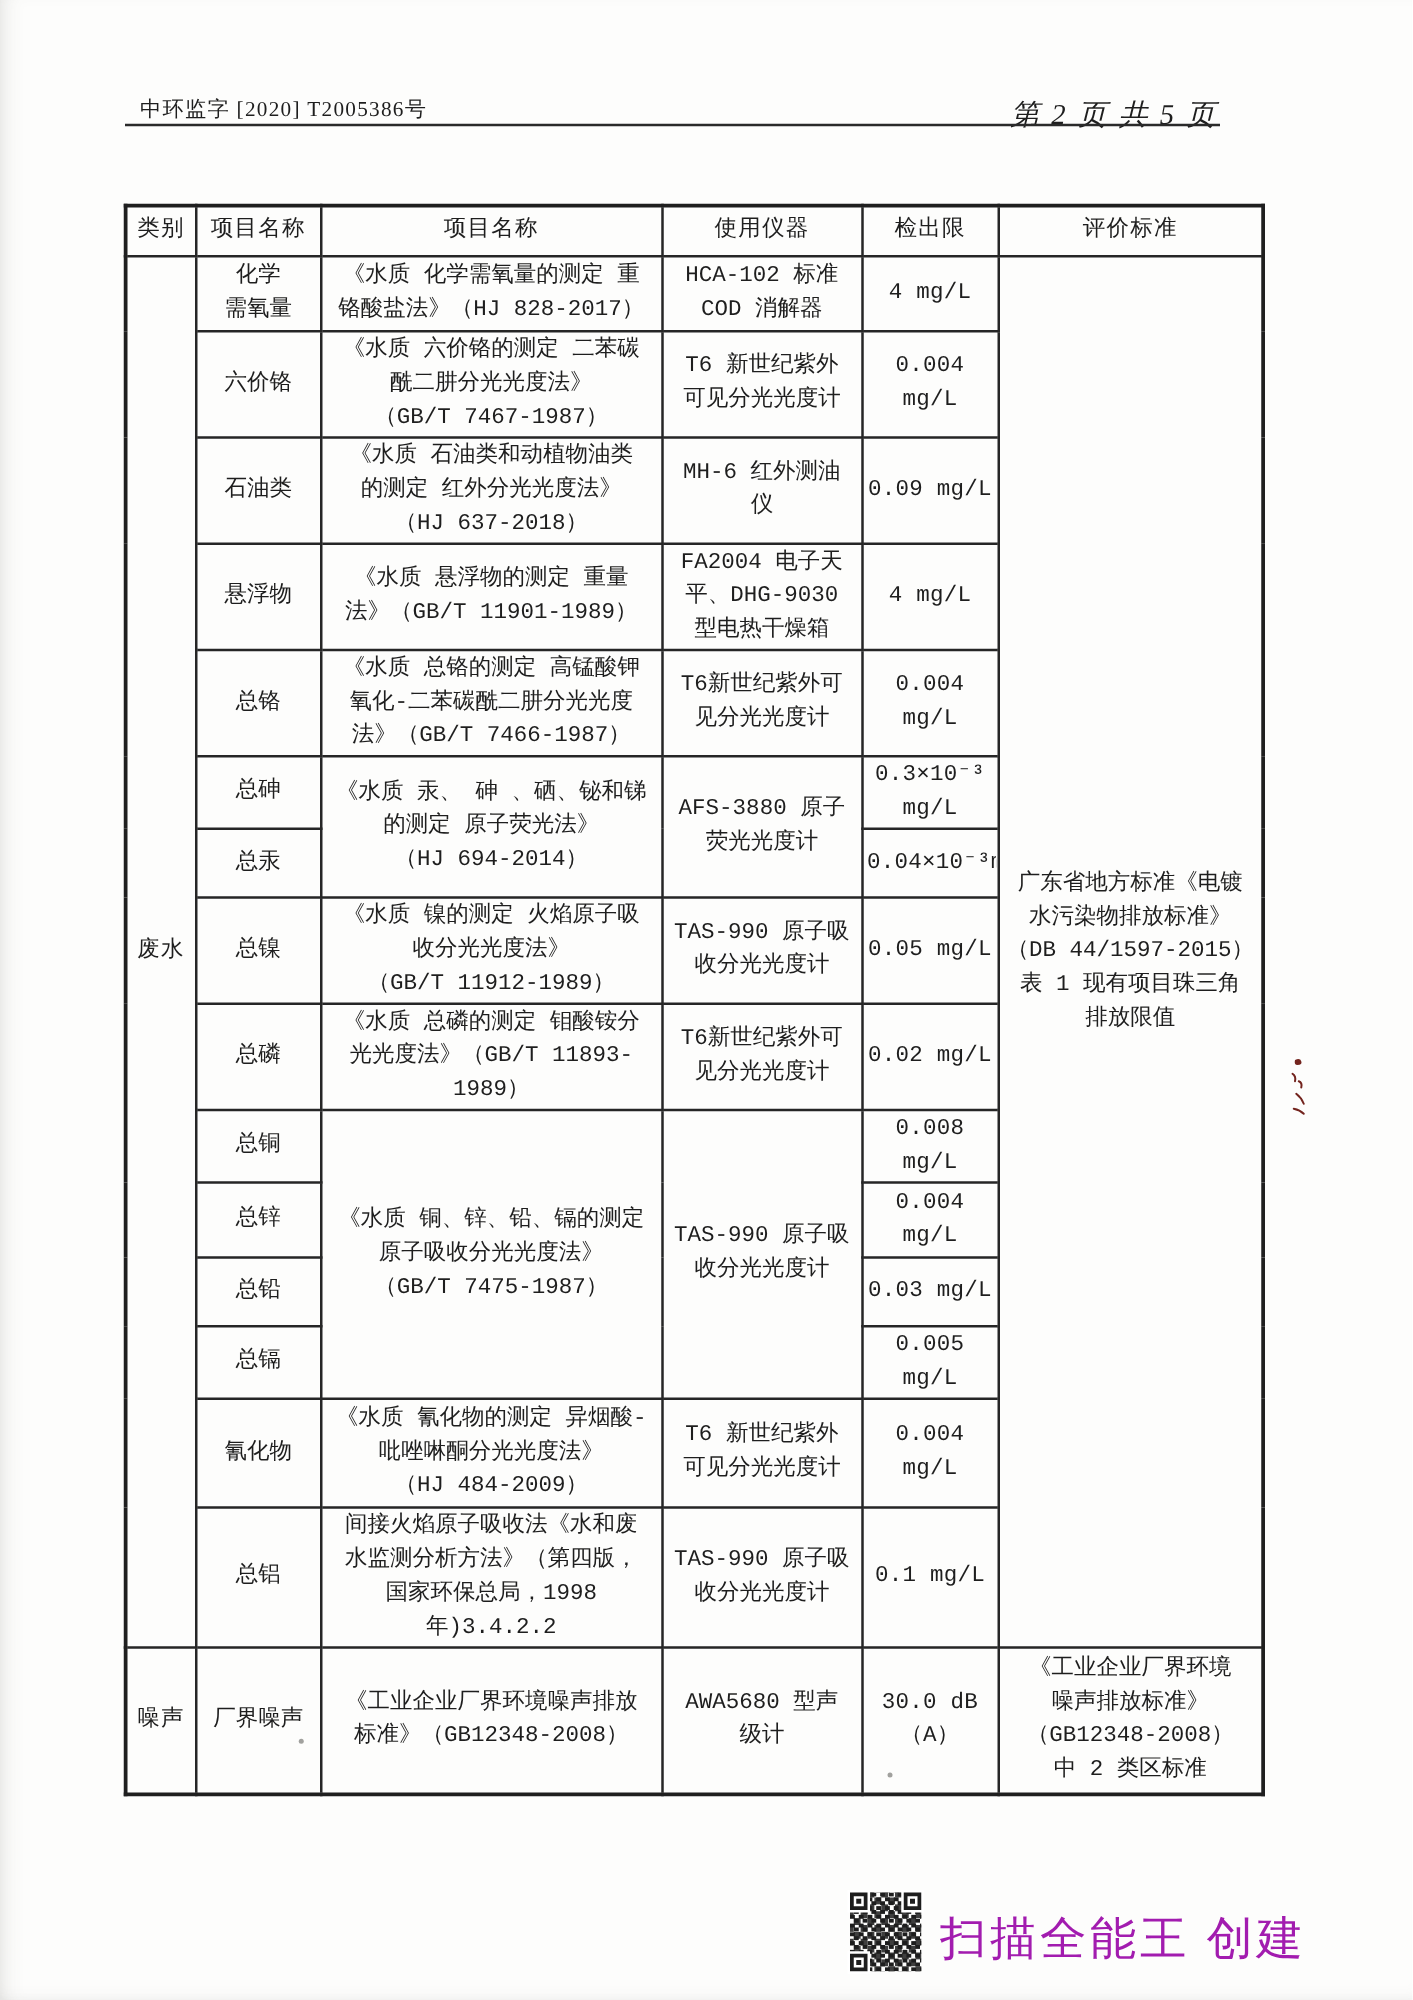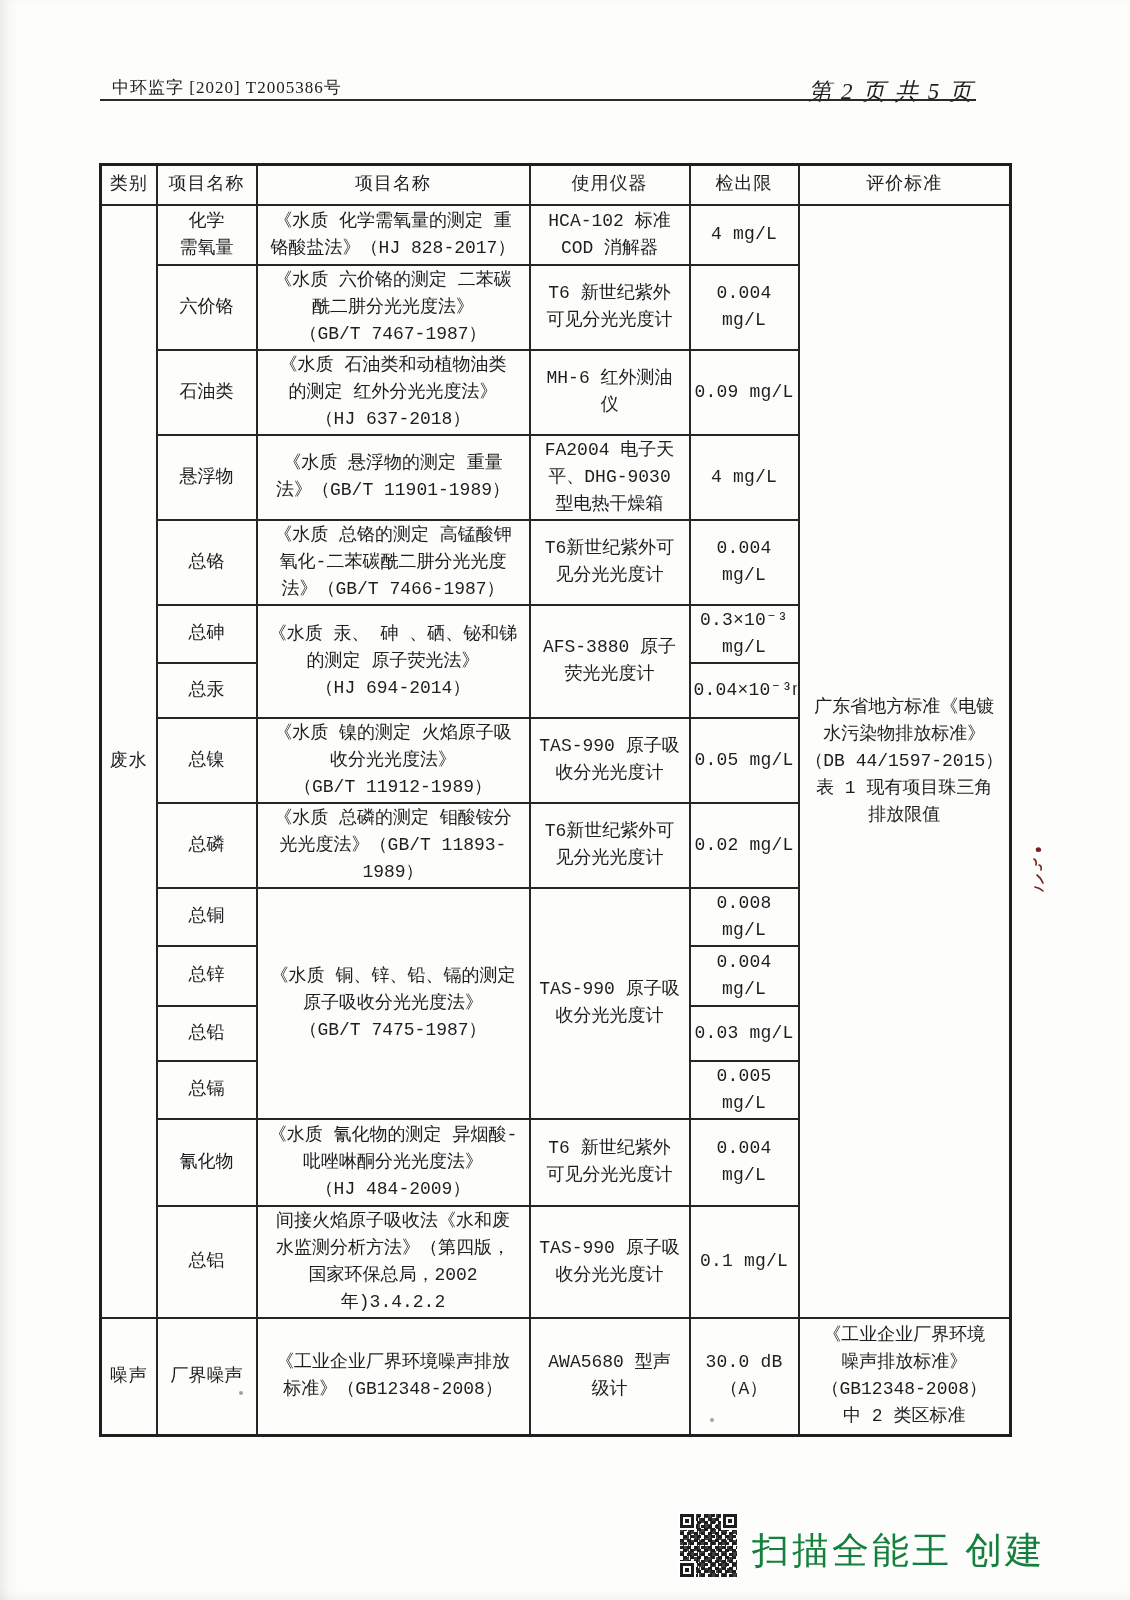--- a/index.html
+++ b/index.html
@@ -56,21 +56,21 @@
     background-position:0 0, 3px 4px;
   }
   .qr-finder{position:absolute;width:14px;height:14px;border:3px solid #1d1d1d;background:#fff;box-sizing:border-box;box-shadow:0 0 0 2px #fff;}
   .qr-finder .dot{position:absolute;left:2px;top:2px;width:4px;height:4px;background:#1d1d1d;}
   .qr-f-tl{left:0;top:0;}
   .qr-f-tr{right:0;top:0;}
   .qr-f-bl{left:0;bottom:0;}
   .watermark-text{
     position:absolute;left:752px;top:1526px;
     font-family:"Liberation Sans","DejaVu Sans",sans-serif;
-    font-size:37px;color:#15803d;letter-spacing:3px;white-space:nowrap;
+    font-size:37px;color:#a21caf;letter-spacing:3px;white-space:nowrap;
   }
 </style>
 </head>
 <body>
 
 <div class="page">
 
   <div class="doc-header-left">中环监字  [2020]  T2005386号</div>
   <div class="doc-header-right">第 2 页 共 5 页</div>
   <div class="doc-header-rule"></div>
@@ -204,21 +204,21 @@
 吡唑啉酮分光光度法》
 （HJ 484-2009）</td>
         <td>T6 新世纪紫外
 可见分光光度计</td>
         <td class="c-limit">0.004 mg/L</td>
       </tr>
       <tr style="height:81px">
         <td>总铝</td>
         <td class="c-method">间接火焰原子吸收法《水和废
 水监测分析方法》（第四版，
-国家环保总局，2002 年)3.4.2.2</td>
+国家环保总局，1998 年)3.4.2.2</td>
         <td>TAS-990 原子吸
 收分光光度计</td>
         <td class="c-limit">0.1 mg/L</td>
       </tr>
       <tr style="height:118px">
         <td class="c-cat">噪声</td>
         <td>厂界噪声</td>
         <td class="c-method">《工业企业厂界环境噪声排放
 标准》（GB12348-2008）</td>
         <td>AWA5680 型声

